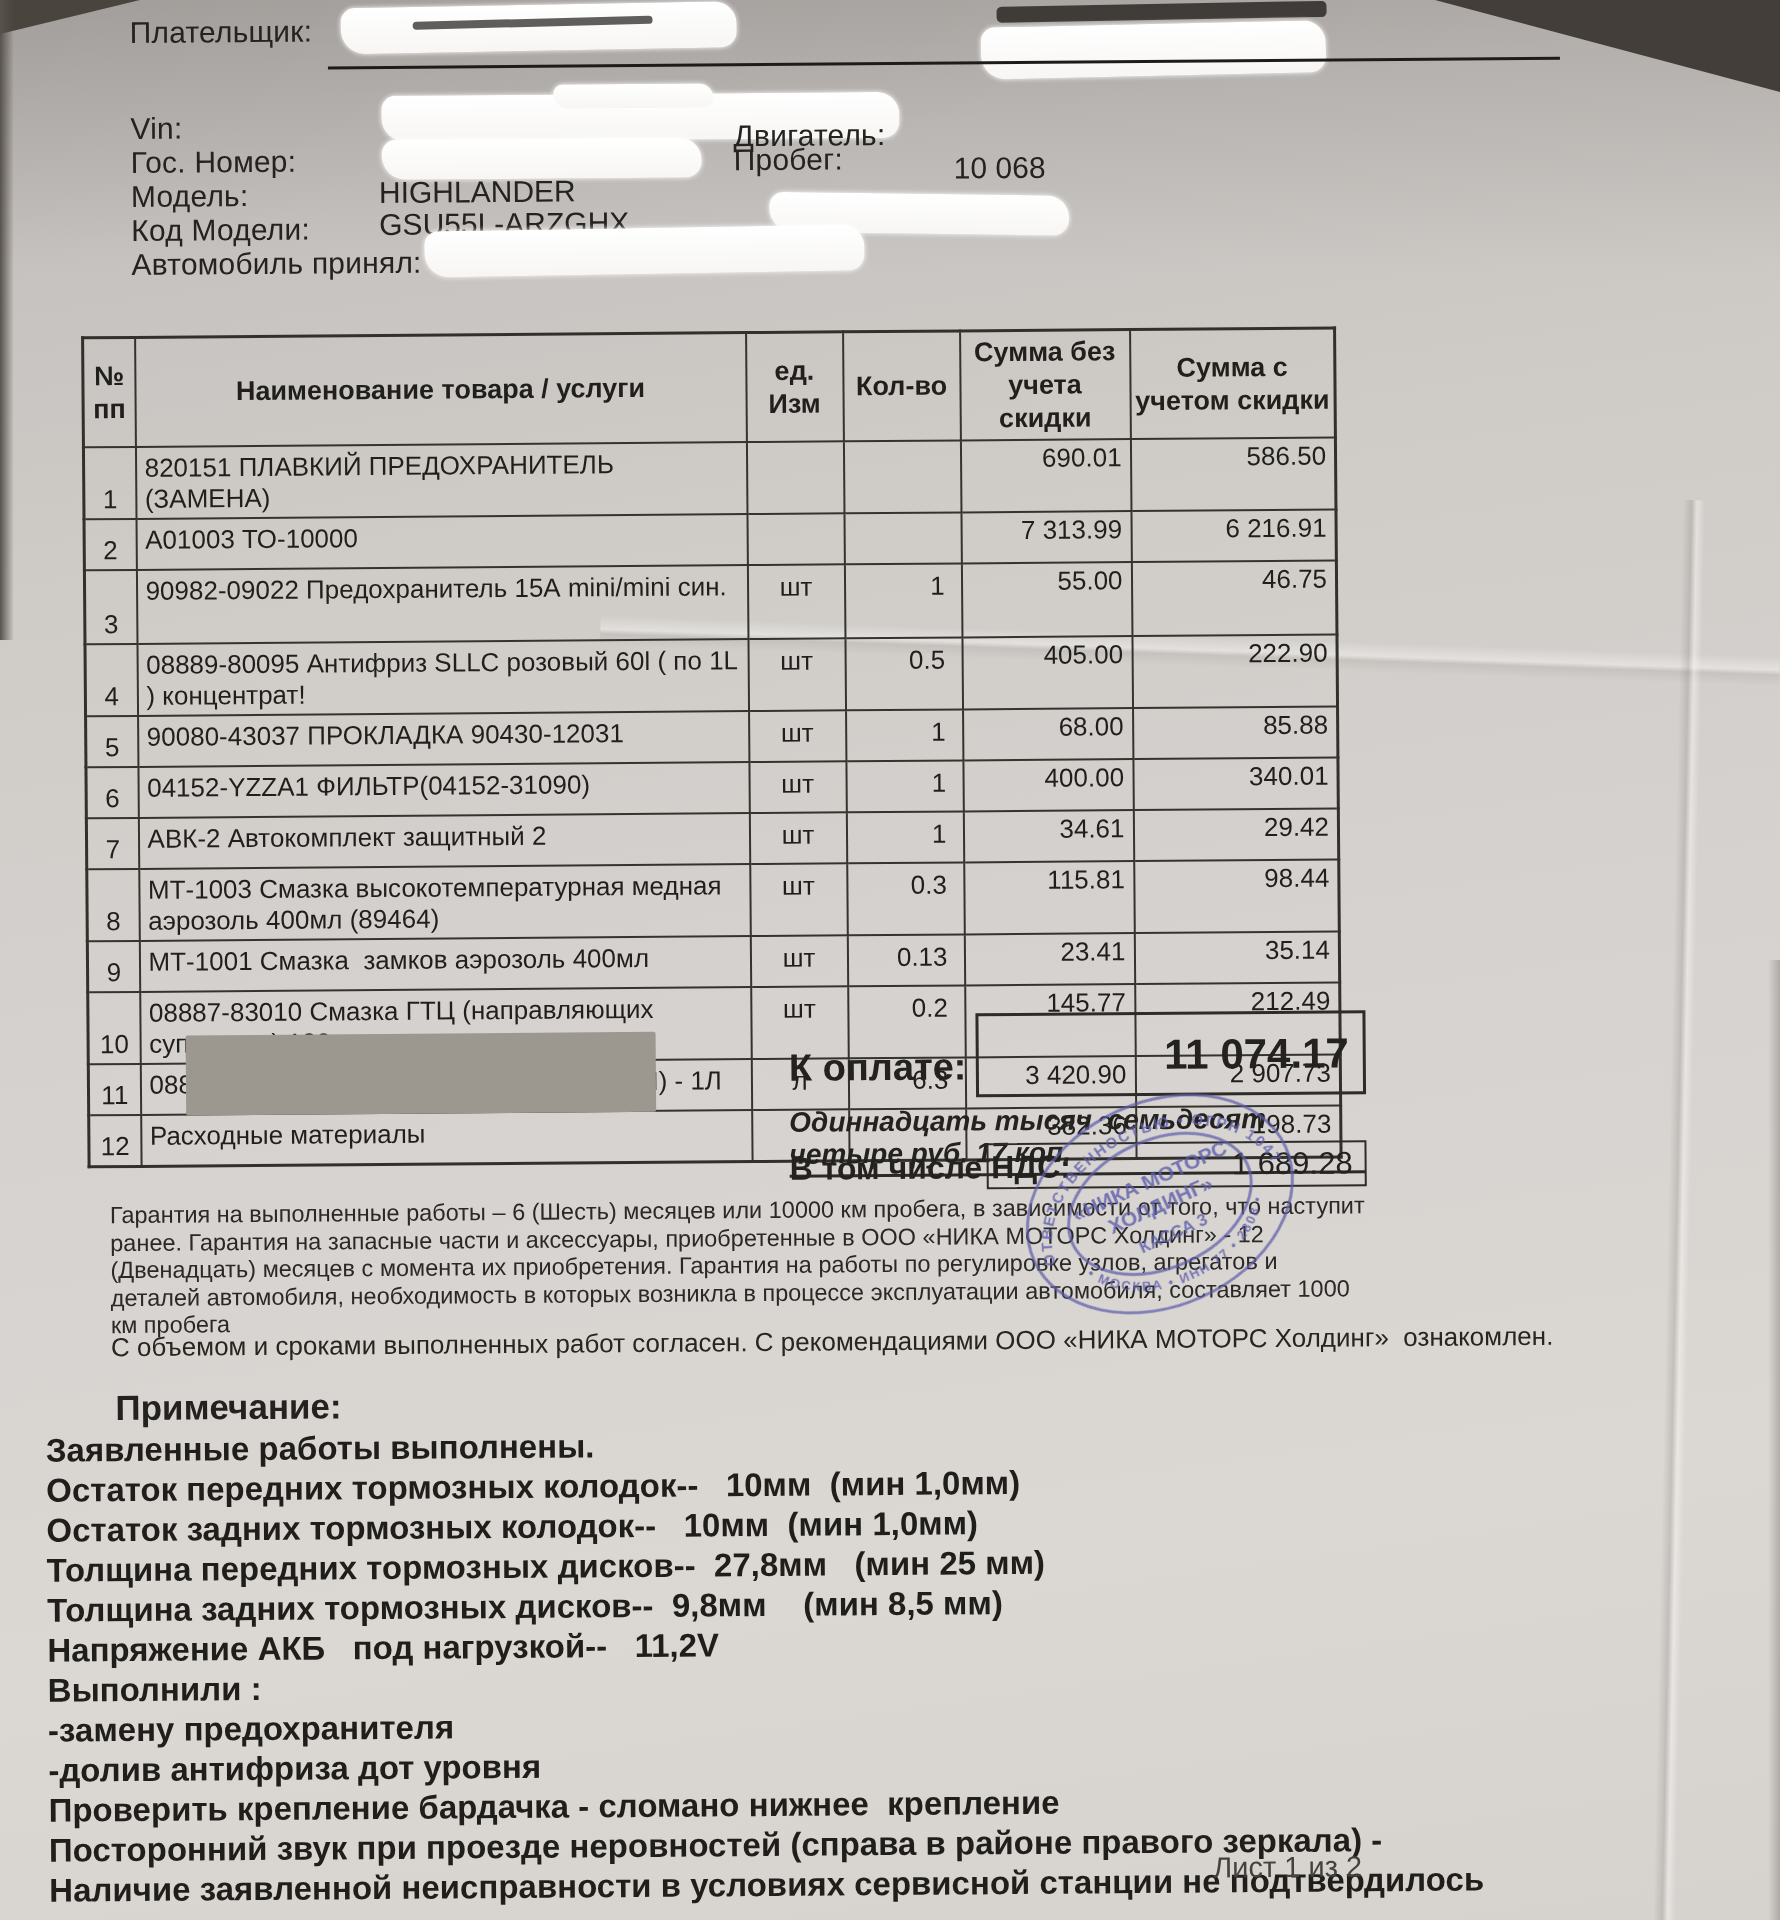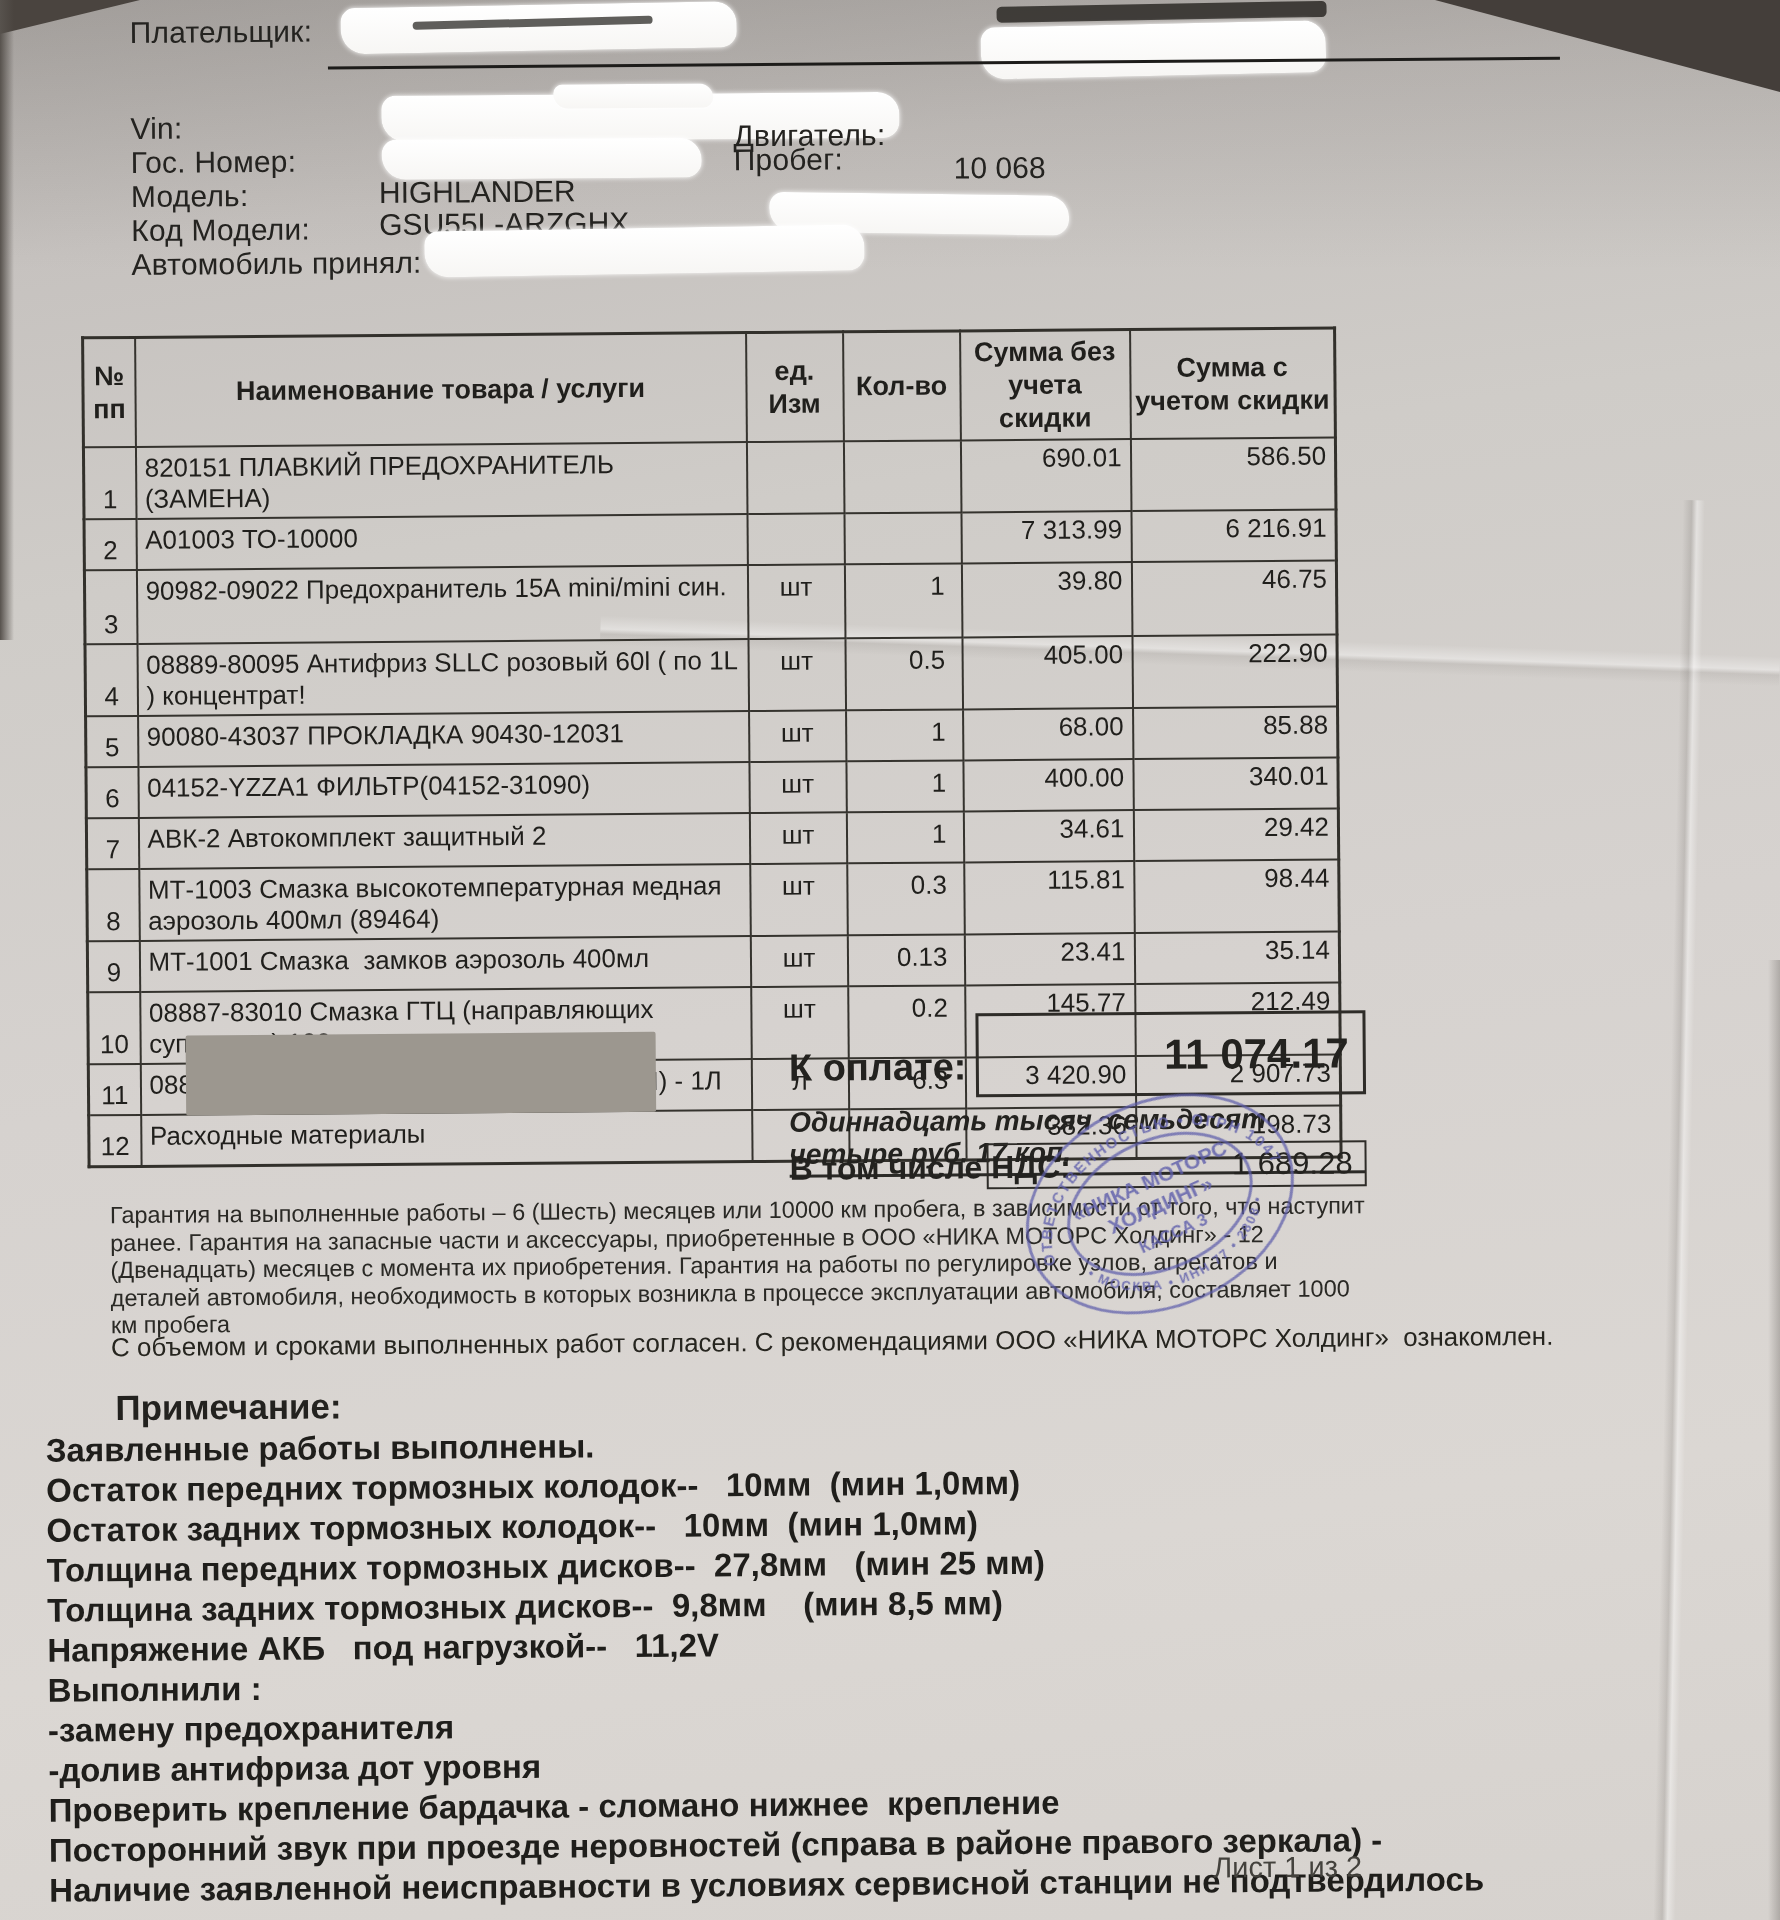--- a/index.html
+++ b/index.html
@@ -157,21 +157,21 @@
       <td class="c-unit"><span class="cell"></span></td>
       <td class="c-qty"><span class="cell"></span></td>
       <td class="c-sum"><span class="cell lift">7 313.99</span></td>
       <td class="c-sum"><span class="cell lift">6 216.91</span></td>
     </tr>
         <tr>
       <td class="c-num"><span class="cell">3</span></td>
       <td class="c-name"><span class="cell">90982-09022 Предохранитель 15А mini/mini син.</span></td>
       <td class="c-unit"><span class="cell">шт</span></td>
       <td class="c-qty"><span class="cell">1</span></td>
-      <td class="c-sum"><span class="cell lift">39.80</span></td>
+      <td class="c-sum"><span class="cell lift">55.00</span></td>
       <td class="c-sum"><span class="cell lift">46.75</span></td>
     </tr>
         <tr>
       <td class="c-num"><span class="cell">4</span></td>
       <td class="c-name"><span class="cell">08889-80095 Антифриз SLLC розовый 60l ( по 1L ) концентрат!</span></td>
       <td class="c-unit"><span class="cell">шт</span></td>
       <td class="c-qty"><span class="cell">0.5</span></td>
       <td class="c-sum"><span class="cell lift">405.00</span></td>
       <td class="c-sum"><span class="cell lift">222.90</span></td>
     </tr>

